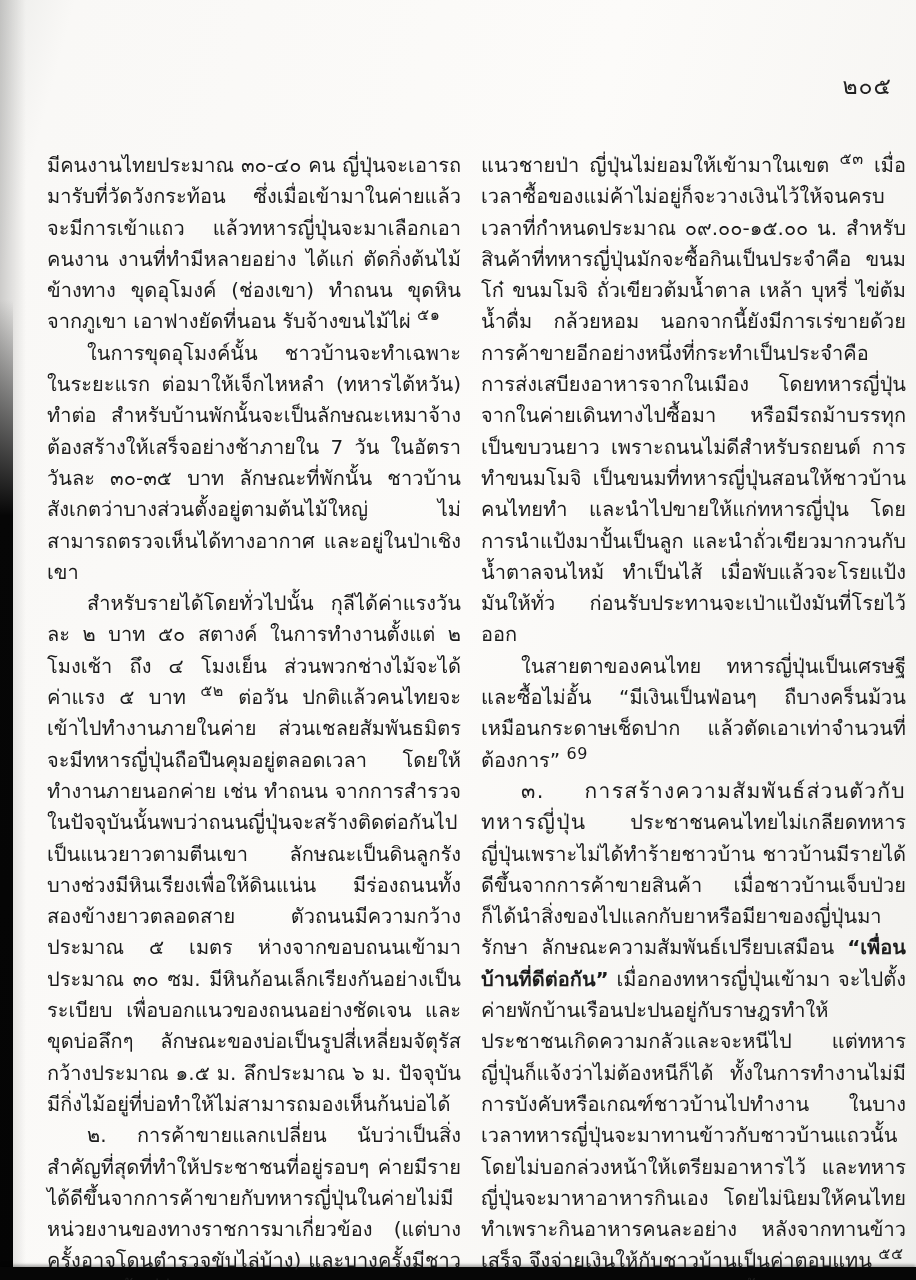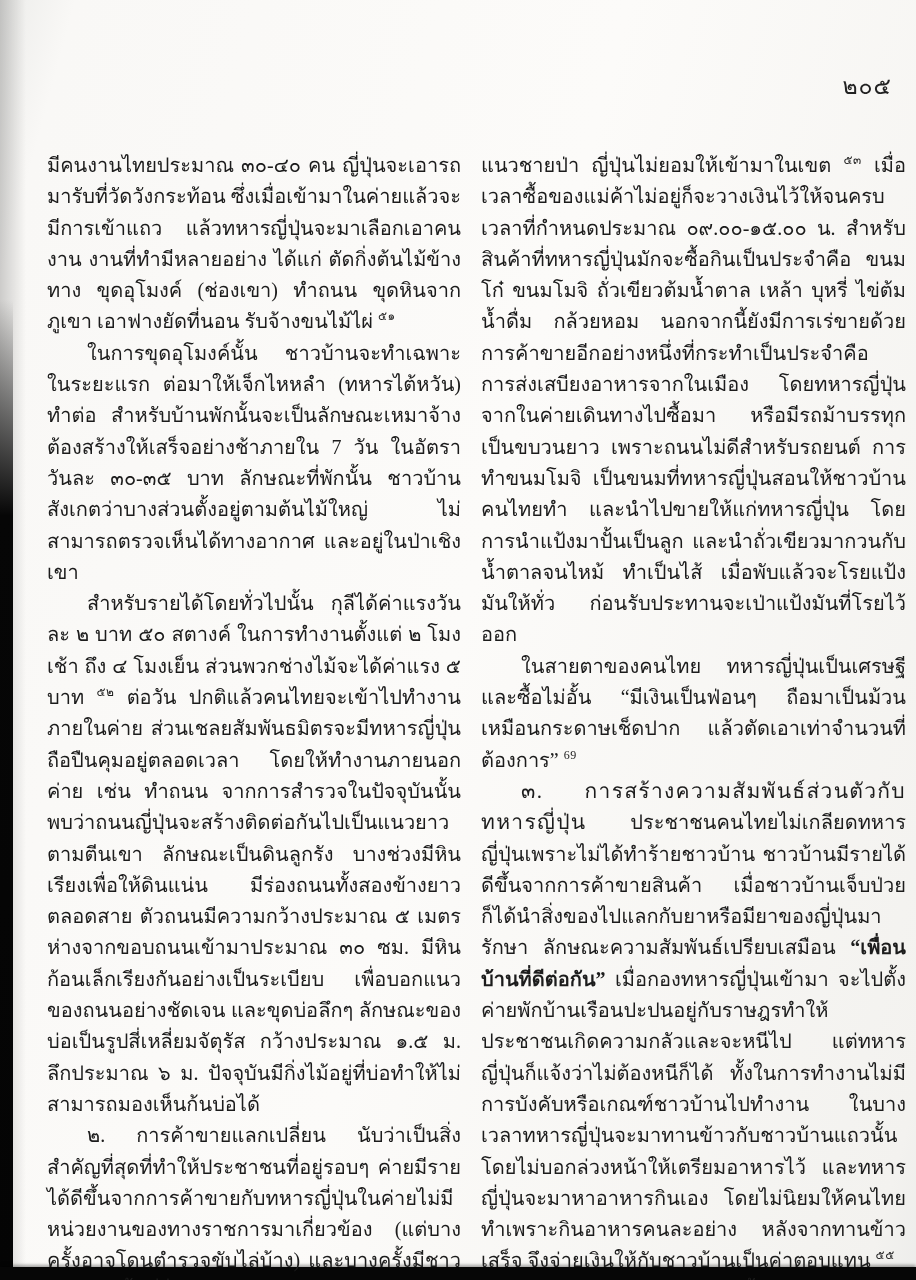--- a/index.html
+++ b/index.html
@@ -38,25 +38,25 @@
   .col {
     position: absolute;
     top: 150px;
     text-align: justify;
     font-size: 20px;
     line-height: 31.3px;
     color: #1c1c1c;
   }
   .col-left  { left: 47px;  width: 414px; }
   .col-right { left: 481px; width: 425px; }
-  .para { margin: 0; font-family: Liberation Serif, serif; }
+  .para { margin: 0; }
   .para.indent { text-indent: 40px; }
   .sup {
     vertical-align: super;
-    font-size: 12px;
+    font-size: 16px;
     line-height: 0;
     letter-spacing: 0.5px;
   }
   .bold { font-weight: bold; }
   .spread { letter-spacing: 1.3px; font-size: 21px; }
 </style>
 </head>
 <body>
 
 <div class="page">
@@ -67,17 +67,17 @@
   <div class="page-number">๒๐๕</div>
 
   <div class="col col-left" id="col-left">
       <p class="para"><span>มีคนงานไทยประมาณ ๓๐-๔๐ คน ญี่ปุ่นจะเอารถมารับที่วัดวังกระท้อน ซึ่งเมื่อเข้ามาในค่ายแล้วจะมีการเข้าแถว แล้วทหารญี่ปุ่นจะมาเลือกเอาคนงาน งานที่ทำมีหลายอย่าง ได้แก่ ตัดกิ่งต้นไม้ข้างทาง ขุดอุโมงค์ (ช่องเขา) ทำถนน ขุดหินจากภูเขา เอาฟางยัดที่นอน รับจ้างขนไม้ไผ่ </span><span class="sup">๕๑</span></p>
       <p class="para indent"><span>ในการขุดอุโมงค์นั้น ชาวบ้านจะทำเฉพาะในระยะแรก ต่อมาให้เจ็กไหหลำ (ทหารไต้หวัน) ทำต่อ สำหรับบ้านพักนั้นจะเป็นลักษณะเหมาจ้าง ต้องสร้างให้เสร็จอย่างช้าภายใน 7 วัน ในอัตราวันละ ๓๐-๓๕ บาท ลักษณะที่พักนั้น ชาวบ้านสังเกตว่าบางส่วนตั้งอยู่ตามต้นไม้ใหญ่ ไม่สามารถตรวจเห็นได้ทางอากาศ และอยู่ในป่าเชิงเขา</span></p>
       <p class="para indent"><span>สำหรับรายได้โดยทั่วไปนั้น กุลีได้ค่าแรงวันละ ๒ บาท ๕๐ สตางค์ ในการทำงานตั้งแต่ ๒ โมงเช้า ถึง ๔ โมงเย็น ส่วนพวกช่างไม้จะได้ค่าแรง ๕ บาท </span><span class="sup">๕๒</span><span> ต่อวัน ปกติแล้วคนไทยจะเข้าไปทำงานภายในค่าย ส่วนเชลยสัมพันธมิตรจะมีทหารญี่ปุ่นถือปืนคุมอยู่ตลอดเวลา โดยให้ทำงานภายนอกค่าย เช่น ทำถนน จากการสำรวจในปัจจุบันนั้นพบว่าถนนญี่ปุ่นจะสร้างติดต่อกันไปเป็นแนวยาวตามตีนเขา ลักษณะเป็นดินลูกรัง บางช่วงมีหินเรียงเพื่อให้ดินแน่น มีร่องถนนทั้งสองข้างยาวตลอดสาย ตัวถนนมีความกว้างประมาณ ๕ เมตร ห่างจากขอบถนนเข้ามาประมาณ ๓๐ ซม. มีหินก้อนเล็กเรียงกันอย่างเป็นระเบียบ เพื่อบอกแนวของถนนอย่างชัดเจน และขุดบ่อลึกๆ ลักษณะของบ่อเป็นรูปสี่เหลี่ยมจัตุรัส กว้างประมาณ ๑.๕ ม. ลึกประมาณ ๖ ม. ปัจจุบันมีกิ่งไม้อยู่ที่บ่อทำให้ไม่สามารถมองเห็นก้นบ่อได้</span></p>
       <p class="para indent"><span>๒. การค้าขายแลกเปลี่ยน นับว่าเป็นสิ่งสำคัญที่สุดที่ทำให้ประชาชนที่อยู่รอบๆ ค่ายมีรายได้ดีขึ้นจากการค้าขายกับทหารญี่ปุ่นในค่ายไม่มีหน่วยงานของทางราชการมาเกี่ยวข้อง (แต่บางครั้งอาจโดนตำรวจขับไล่บ้าง) และบางครั้งมีชาวบ้านจากพื้นที่อื่นเข้ามาค้าขายด้วย เพราะบางฤดูชาวบ้านประกอบอาชีพของตน ประชาชนเกือบทั้งหมดพอใจกับการค้าขายกับญี่ปุ่น เพราะทหารญี่ปุ่นมีกำลังการซื้อดีมาก บางครั้งแม่ค้าจะแอบขายของให้กับทหารญี่ปุ่น โดยการขายตาม</span></p>
     </div>
   <div class="col col-right" id="col-right">
       <p class="para"><span>แนวชายป่า ญี่ปุ่นไม่ยอมให้เข้ามาในเขต </span><span class="sup">๕๓</span><span> เมื่อเวลาซื้อของแม่ค้าไม่อยู่ก็จะวางเงินไว้ให้จนครบ เวลาที่กำหนดประมาณ ๐๙.๐๐-๑๕.๐๐ น. สำหรับสินค้าที่ทหารญี่ปุ่นมักจะซื้อกินเป็นประจำคือ ขนมโก๋ ขนมโมจิ ถั่วเขียวต้มน้ำตาล เหล้า บุหรี่ ไข่ต้ม น้ำดื่ม กล้วยหอม นอกจากนี้ยังมีการเร่ขายด้วย การค้าขายอีกอย่างหนึ่งที่กระทำเป็นประจำคือ การส่งเสบียงอาหารจากในเมือง โดยทหารญี่ปุ่นจากในค่ายเดินทางไปซื้อมา หรือมีรถม้าบรรทุกเป็นขบวนยาว เพราะถนนไม่ดีสำหรับรถยนต์ การทำขนมโมจิ เป็นขนมที่ทหารญี่ปุ่นสอนให้ชาวบ้านคนไทยทำ และนำไปขายให้แก่ทหารญี่ปุ่น โดยการนำแป้งมาปั้นเป็นลูก และนำถั่วเขียวมากวนกับน้ำตาลจนไหม้ ทำเป็นไส้ เมื่อพับแล้วจะโรยแป้งมันให้ทั่ว ก่อนรับประทานจะเป่าแป้งมันที่โรยไว้ออก</span></p>
-      <p class="para indent"><span>ในสายตาของคนไทย ทหารญี่ปุ่นเป็นเศรษฐี และซื้อไม่อั้น “มีเงินเป็นฟ่อนๆ ถือมาเป็นม้วนเหมือนกระดาษเช็ดปาก แล้วตัดเอาเท่าจำนวนที่ต้องการ” </span><span class="sup">69</span></p>
+      <p class="para indent"><span>ในสายตาของคนไทย ทหารญี่ปุ่นเป็นเศรษฐี และซื้อไม่อั้น “มีเงินเป็นฟ่อนๆ ถืบางคร็นม้วนเหมือนกระดาษเช็ดปาก แล้วตัดเอาเท่าจำนวนที่ต้องการ” </span><span class="sup">69</span></p>
       <p class="para indent"><span class="spread">๓. การสร้างความสัมพันธ์ส่วนตัวกับทหารญี่ปุ่น</span><span> ประชาชนคนไทยไม่เกลียดทหารญี่ปุ่นเพราะไม่ได้ทำร้ายชาวบ้าน ชาวบ้านมีรายได้ดีขึ้นจากการค้าขายสินค้า เมื่อชาวบ้านเจ็บป่วย ก็ได้นำสิ่งของไปแลกกับยาหรือมียาของญี่ปุ่นมารักษา ลักษณะความสัมพันธ์เปรียบเสมือน </span><span class="bold">“เพื่อนบ้านที่ดีต่อกัน”</span><span> เมื่อกองทหารญี่ปุ่นเข้ามา จะไปตั้งค่ายพักบ้านเรือนปะปนอยู่กับราษฎรทำให้ประชาชนเกิดความกลัวและจะหนีไป แต่ทหารญี่ปุ่นก็แจ้งว่าไม่ต้องหนีก็ได้ ทั้งในการทำงานไม่มีการบังคับหรือเกณฑ์ชาวบ้านไปทำงาน ในบางเวลาทหารญี่ปุ่นจะมาทานข้าวกับชาวบ้านแถวนั้น โดยไม่บอกล่วงหน้าให้เตรียมอาหารไว้ และทหารญี่ปุ่นจะมาหาอาหารกินเอง โดยไม่นิยมให้คนไทยทำเพราะกินอาหารคนละอย่าง หลังจากทานข้าวเสร็จ จึงจ่ายเงินให้กับชาวบ้านเป็นค่าตอบแทน </span><span class="sup">๕๕</span></p>
       <p class="para indent"><span>ในความสัมพันธ์กับฝ่ายวัดนั้น มีความสัมพันธ์อันดีต่อกัน ที่วัดเขาทุเรียน เจ้าอาวาสเล่าให้ฟังว่าทหารญี่ปุ่นมาขอยืมของจากวัดไปจัดงานศพ และยังนำมาคืนโดยมีผลไม้</span></p>
     </div>
 </div>
 
 </body></html>

